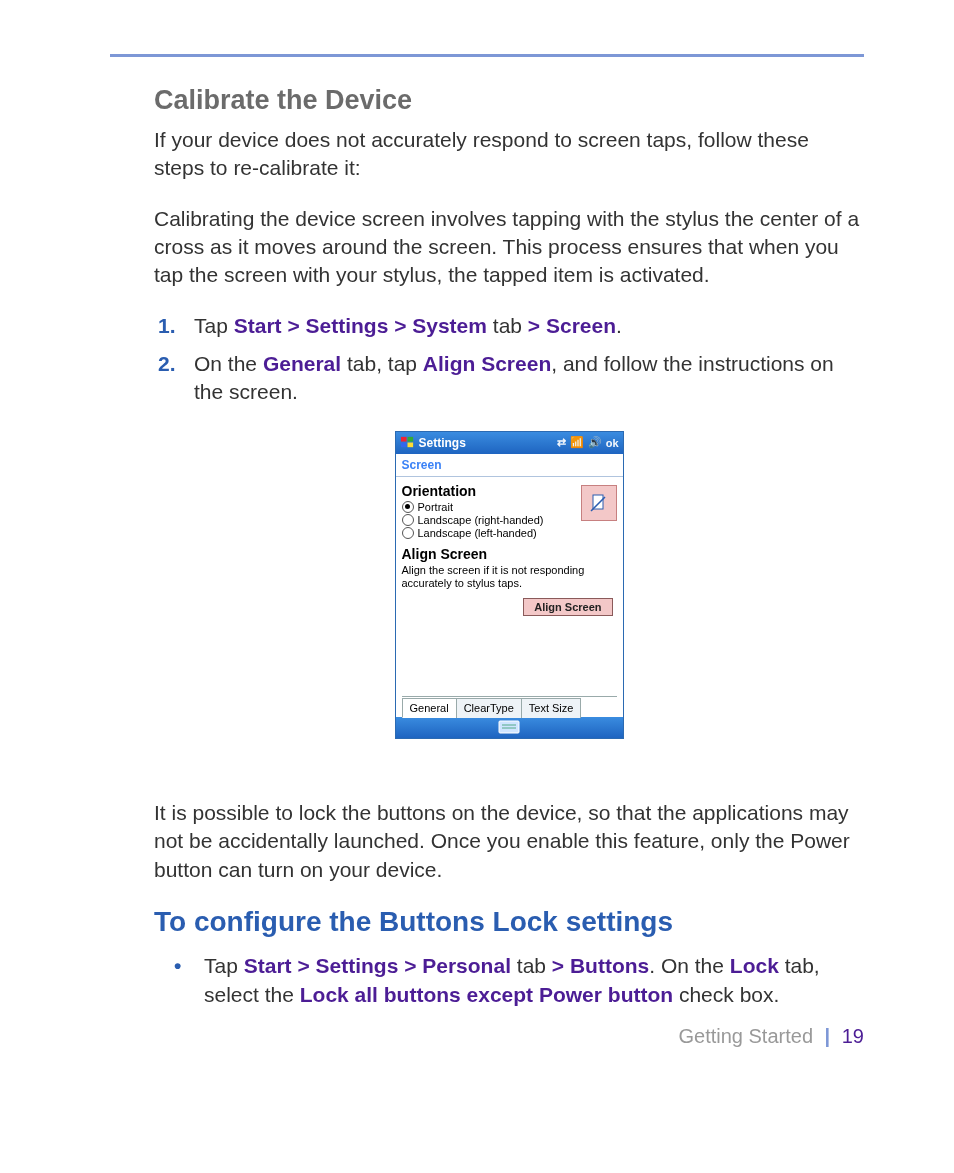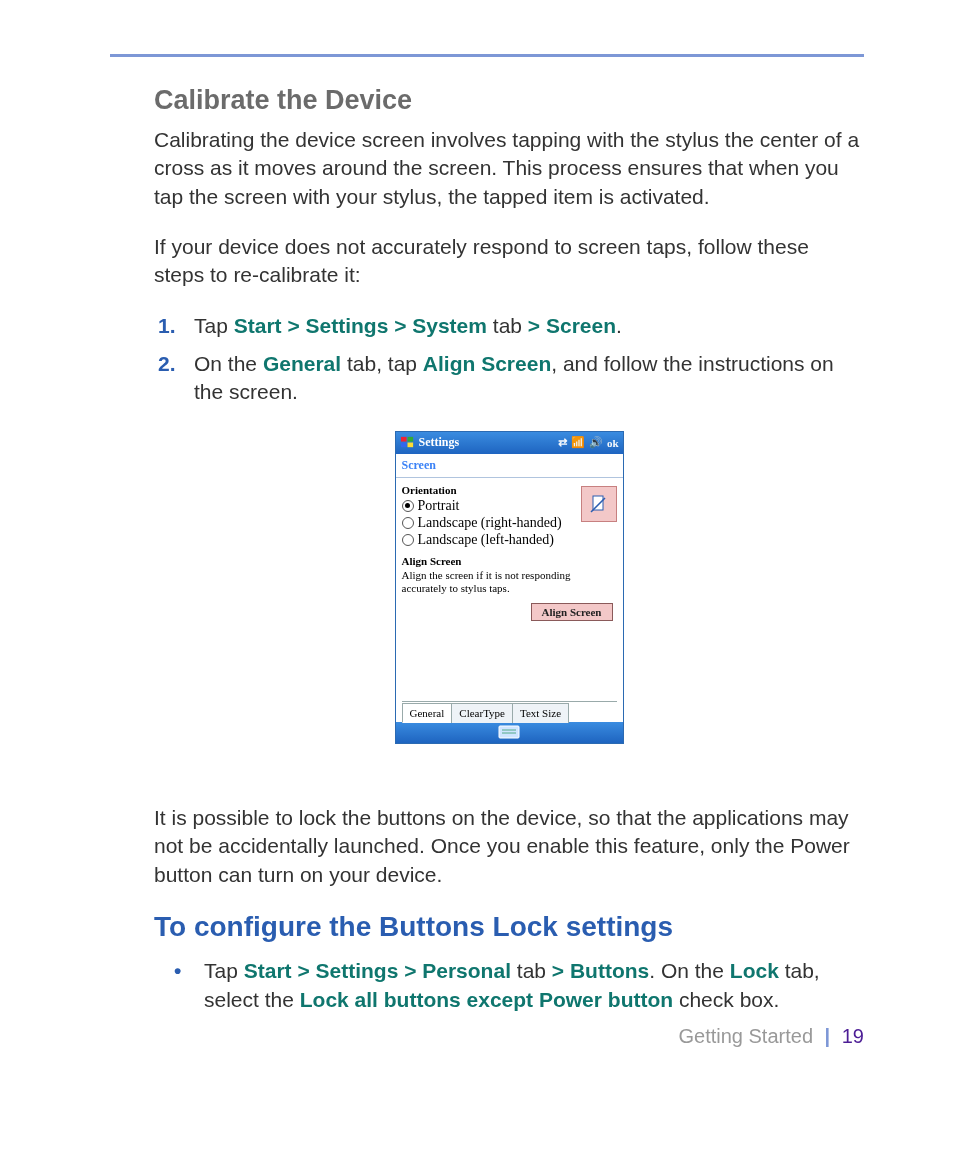--- a/index.html
+++ b/index.html
@@ -46,21 +46,21 @@
     position:relative;
     padding-left:6px;
   }
   ol.num-list li .num {
     position:absolute;
     left:-30px;
     top:0;
     color:#2a5db0;
     font-weight:bold;
   }
-  .bold { font-weight:bold; color:#0f766e; }
+  .bold { font-weight:bold; color:#4c1d95; }
   .sub-head {
     font-size:28px;
     font-weight:bold;
     color:#2a5db0;
     margin:0 0 14px 0;
   }
   ul.bullet-list {
     margin:0 0 24px 0;
     padding-left:42px;
     list-style:none;
@@ -89,21 +89,21 @@
   .footer .pg { color:#4c1d95;}
 
   
   .device-wrap {
     display:flex; justify-content:center;
     margin:0 0 60px 0;
   }
   .device {
     width:227px;
     border:1px solid #2b6ab2;
-    font-family: Liberation Serif, serif;
+    font-family: Liberation Sans, sans-serif;
     font-size:11px;
     color:#000;
     background:#fff;
   }
   .dev-topbar {
     height:22px;
     background:linear-gradient(#3a8ce0,#1e64c0);
     color:#fff;
     display:flex;
     align-items:center;
@@ -116,22 +116,22 @@
   .dev-topbar .icn { font-size:11px; opacity:.95; }
   .dev-subbar {
     background:#fff;
     color:#3b82f6;
     font-weight:bold;
     font-size:12px;
     padding:4px 6px;
     border-bottom:1px solid #b0c4de;
   }
   .dev-body { padding:6px 6px 0 6px; }
-  .dev-section-label { font-weight:bold; font-size:11px; margin-bottom:2px;}
-  .radio-row { display:flex; align-items:center; gap:4px; font-size:14px; margin:1px 0;}
+  .dev-section-label { font-weight:bold; font-size:14px; margin-bottom:2px;}
+  .radio-row { display:flex; align-items:center; gap:4px; font-size:11px; margin:1px 0;}
   .radio { width:10px; height:10px; border:1px solid #555; border-radius:50%; display:inline-flex; align-items:center; justify-content:center; background:#fff;}
   .radio.sel::after { content:""; width:5px; height:5px; background:#000; border-radius:50%;}
   .orient-box { display:flex; align-items:flex-start; }
   .orient-left { flex:1; }
   .orient-icon {
     width:34px; height:34px;
     background:#f3c8c8;
     border:1px solid #c78080;
     display:flex; align-items:center; justify-content:center;
     margin-top:2px;
@@ -178,22 +178,22 @@
 </style>
 </head>
 <body>
 
 <div class="page">
   <div class="top-rule"></div>
 
   <div class="content">
 
     <h2 class="section-title">Calibrate the Device</h2>
+    <p class="body-text">If your device does not accurately respond to screen taps, follow these steps to re-calibrate it:</p>
     <p class="body-text">Calibrating the device screen involves tapping with the stylus the center of a cross as it moves around the screen. This process ensures that when you tap the screen with your stylus, the tapped item is activated.</p>
-    <p class="body-text">If your device does not accurately respond to screen taps, follow these steps to re-calibrate it:</p>
 
     <ol class="num-list">
       <li>
         <span class="num">1.</span>
         <span>Tap </span><span class="bold">Start &gt; Settings &gt; System</span><span> tab </span><span class="bold">&gt; Screen</span><span>.</span>
       </li>
       <li>
         <span class="num">2.</span>
         <span>On the </span><span class="bold">General</span><span> tab, tap </span><span class="bold">Align Screen</span><span>, and follow the instructions on the screen.</span>
       </li>

